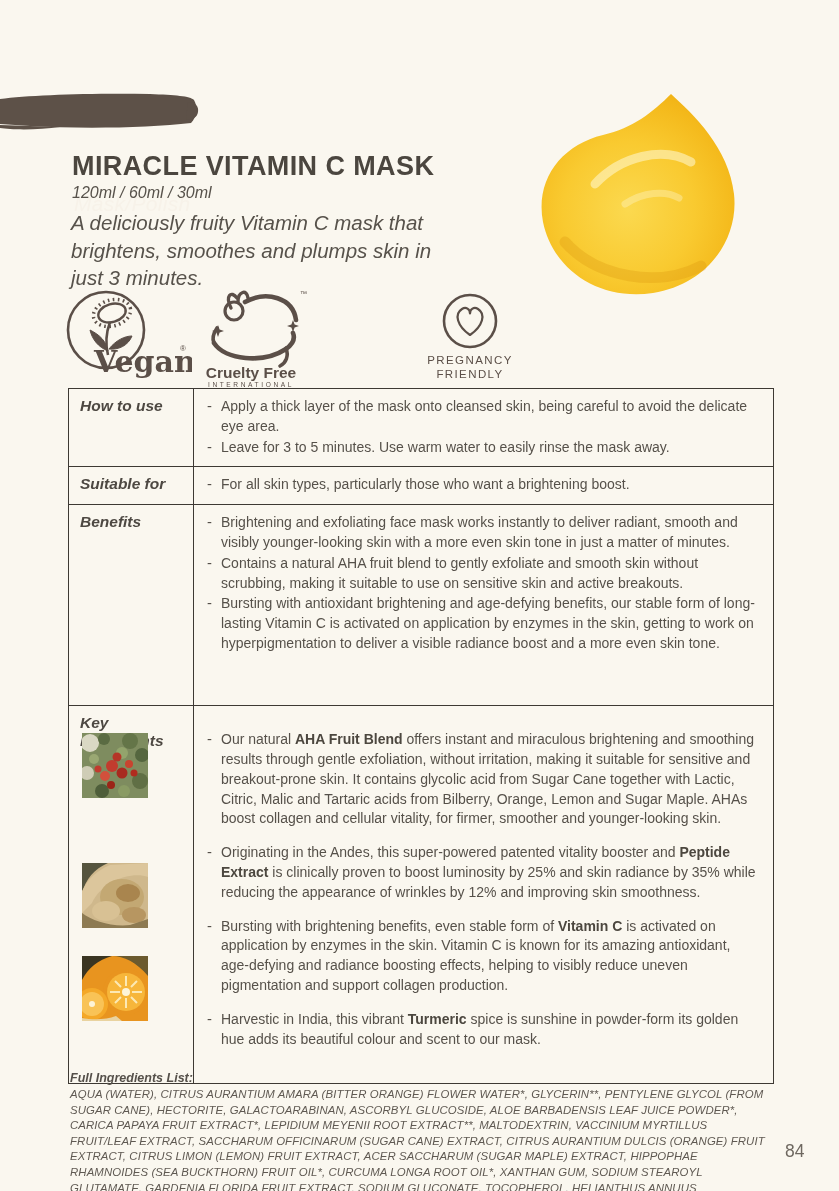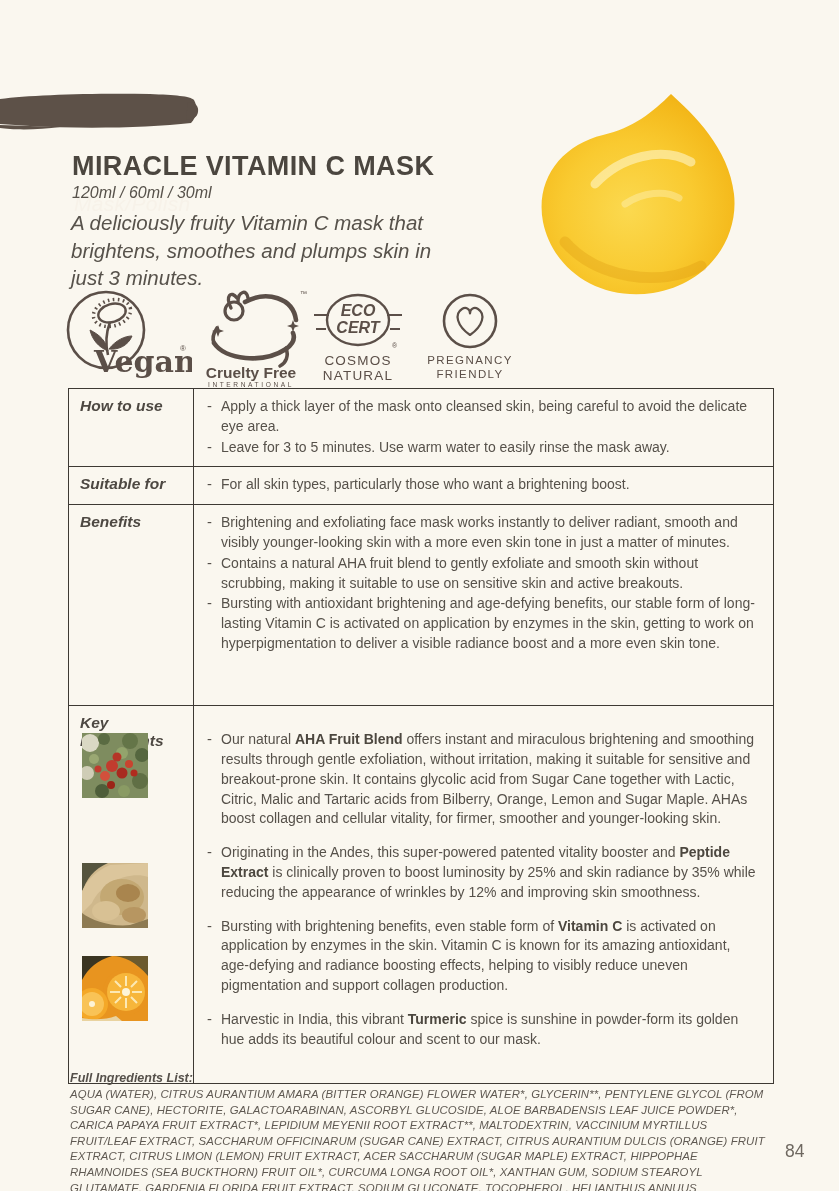--- a/index.html
+++ b/index.html
@@ -113,34 +113,20 @@
       <g fill="#5b4f48">
         <path d="M17 37 l1.6 4.4 L23 43 l-4.4 1.6 L17 49 l-1.6-4.4 L11 43 l4.4-1.6 Z"></path>
         <path d="M92 32 l1.6 4.4 L98 38 l-4.4 1.6 L92 44 l-1.6-4.4 L86 38 l4.4-1.6 Z"></path>
       </g>
       <text x="99" y="8" font-size="7">™</text>
       <text x="50" y="90" text-anchor="middle" font-weight="bold" font-size="15.5">Cruelty Free</text>
       <text x="50" y="99" text-anchor="middle" font-size="6.6" letter-spacing="2.6">INTERNATIONAL</text>
     </svg>
   </div>
 
-  <div class="cert ec-logo">
-    <svg width="90" height="92" viewBox="0 0 90 92">
-      <g stroke="#5b4f48" fill="none">
-        <ellipse cx="45" cy="28" rx="31" ry="25" stroke-width="2.4"></ellipse>
-        <path d="M1 23 H16 M74 23 H89" stroke-width="1.8"></path>
-        <path d="M3 37 H13 M77 37 H87" stroke-width="1.8"></path>
-      </g>
-      <text x="45" y="24" text-anchor="middle" font-style="italic" font-weight="bold" font-size="16">ECO</text>
-      <text x="45" y="41" text-anchor="middle" font-style="italic" font-weight="bold" font-size="16">CERT</text>
-      <text x="79" y="56" font-size="7">®</text>
-      <text x="45" y="73" text-anchor="middle" font-size="13.5" letter-spacing="1.2">COSMOS</text>
-      <text x="45" y="88" text-anchor="middle" font-size="13.5" letter-spacing="1.2">NATURAL</text>
-    </svg>
-  </div>
 
   <div class="cert pf-logo">
     <svg width="100" height="90" viewBox="0 0 100 90">
       <g stroke="#5b4f48" fill="none">
         <circle cx="50" cy="28" r="26" stroke-width="2.6"></circle>
         <path d="M50 42 C37 33 34 21 42 16 C46 13.5 50 16 50 20.5 C50 16 54 13.5 58 16 C66 21 63 33 50 42 Z" stroke-width="2.2" stroke-linejoin="round"></path>
       </g>
       <text x="50" y="71" text-anchor="middle" font-size="11.5" letter-spacing="1.4">PREGNANCY</text>
       <text x="50" y="85" text-anchor="middle" font-size="11.5" letter-spacing="1.4">FRIENDLY</text>
     </svg>

